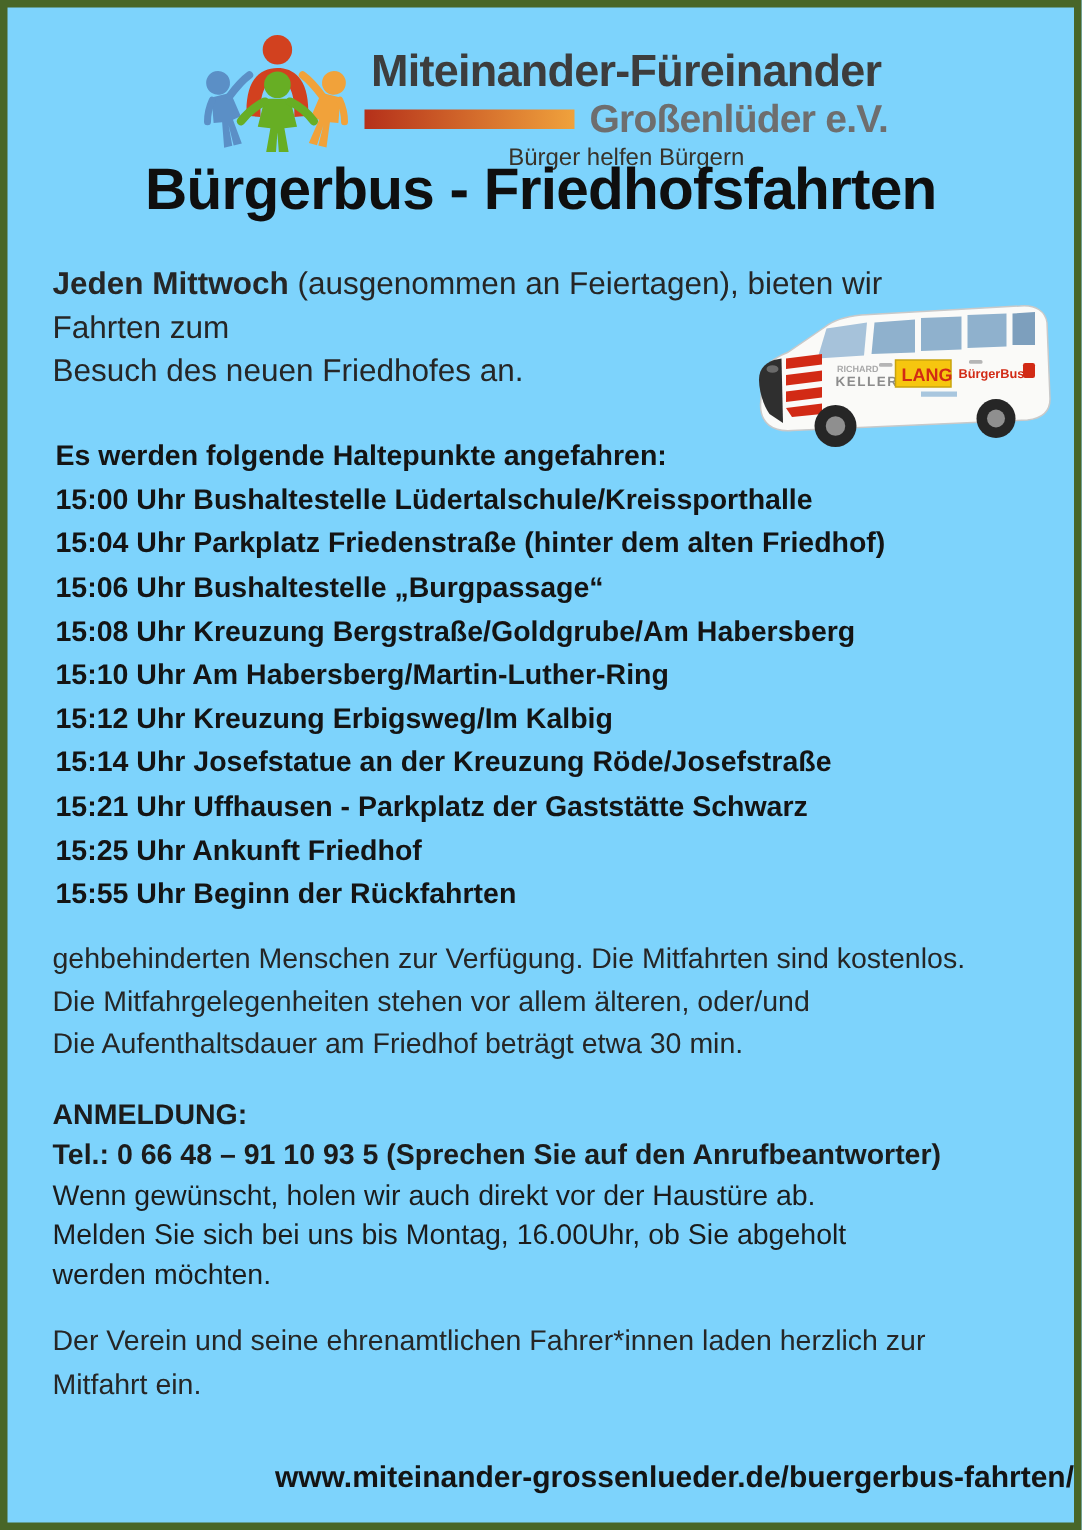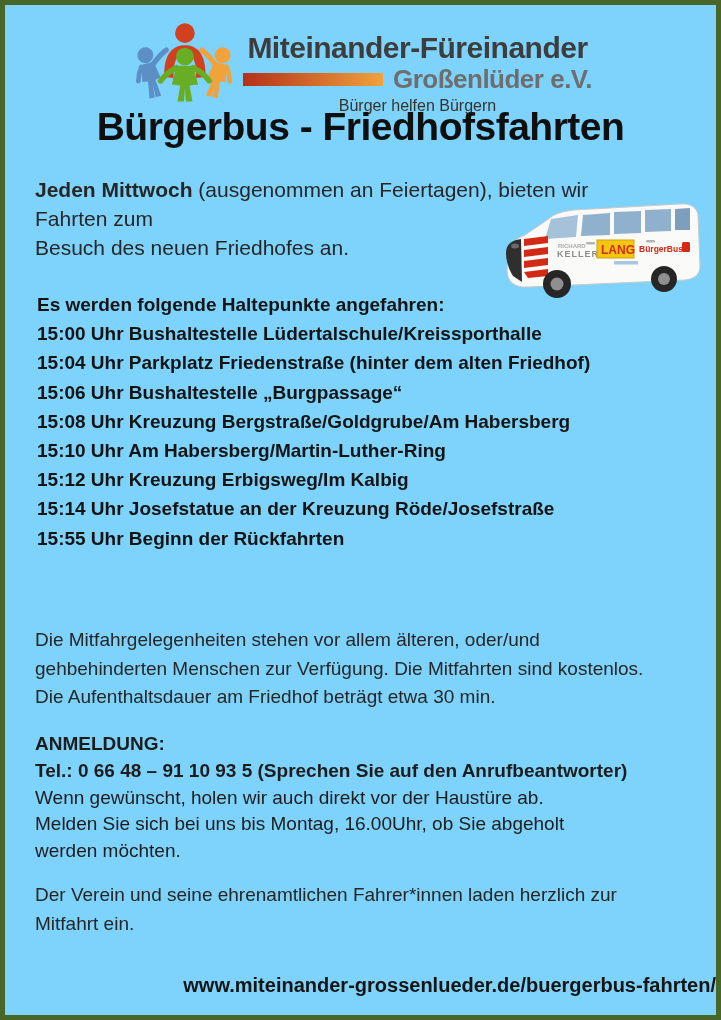--- a/index.html
+++ b/index.html
@@ -129,28 +129,30 @@
     <div>Es werden folgende Haltepunkte angefahren:</div>
     <div>
 
     <div>15:00 Uhr Bushaltestelle Lüdertalschule/Kreissporthalle</div>
         <div>15:04 Uhr Parkplatz Friedenstraße (hinter dem alten Friedhof)</div>
         <div>15:06 Uhr Bushaltestelle „Burgpassage“</div>
         <div>15:08 Uhr Kreuzung Bergstraße/Goldgrube/Am Habersberg</div>
         <div>15:10 Uhr Am Habersberg/Martin-Luther-Ring</div>
         <div>15:12 Uhr Kreuzung Erbigsweg/Im Kalbig</div>
         <div>15:14 Uhr Josefstatue an der Kreuzung Röde/Josefstraße</div>
+        <div>15:21 Uhr Uffhausen - Parkplatz der Gaststätte Schwarz</div>
+        <div>15:25 Uhr Ankunft Friedhof</div>
         <div>15:55 Uhr Beginn der Rückfahrten</div>
       </div>
   </div>
 
   <div class="info">
 
-  <div>Die Mitfahrgelegenheiten stehen vor allem älteren, oder/und</div>
-      <div>gehbehinderten Menschen zur Verfügung. Die Mitfahrten sind kostenlos.</div>
+  <div>gehbehinderten Menschen zur Verfügung. Die Mitfahrten sind kostenlos.</div>
+      <div>Die Mitfahrgelegenheiten stehen vor allem älteren, oder/und</div>
       <div>Die Aufenthaltsdauer am Friedhof beträgt etwa 30 min.</div>
     </div>
 
   <div class="registration">
     <div class="bold">ANMELDUNG:</div>
     <div class="bold">Tel.: 0 66 48 – 91 10 93 5 (Sprechen Sie auf den Anrufbeantworter)</div>
     <div>Wenn gewünscht, holen wir auch direkt vor der Haustüre ab.</div>
     <div>Melden Sie sich bei uns bis Montag, 16.00Uhr, ob Sie abgeholt</div>
     <div>werden möchten.</div>
   </div>

